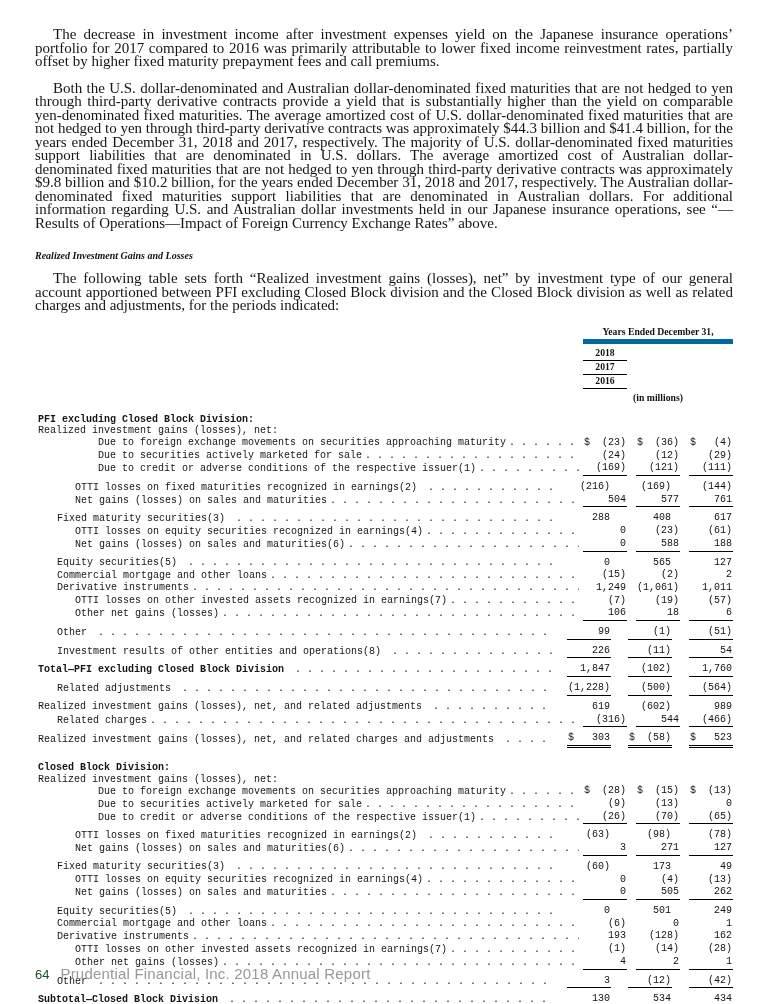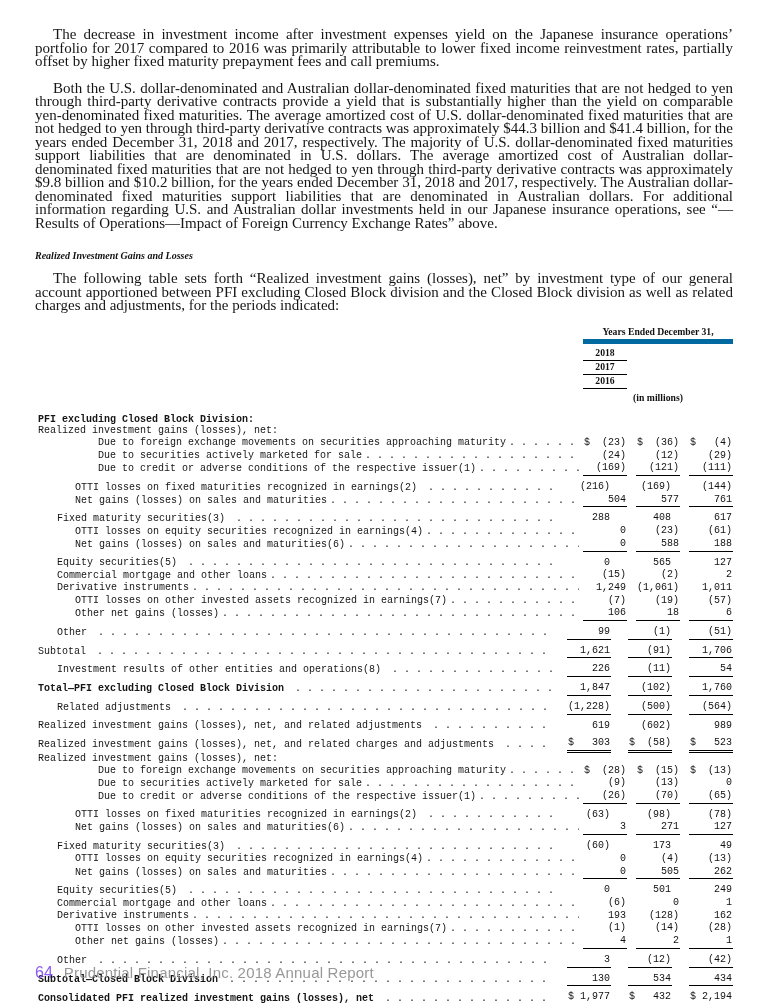--- a/index.html
+++ b/index.html
@@ -50,21 +50,21 @@
   .tval + .tval { margin-left:9px; }
   .tval.dollar { justify-content:space-between; }
   .tval.u-single { border-bottom:1px solid #000; }
   .tval.u-double { border-bottom:3px double #000; }
   
   .footer {
     position:absolute; left:35px; bottom:22px;
     display:flex; align-items:baseline; gap:11px;
     font-family:"Liberation Sans", sans-serif;
   }
-  .page-num { font-size:16px; color:#8b5cf6; }
+  .page-num { font-size:13px; color:#14532d; }
   .report-name { font-size:15px; color:#989898; letter-spacing:0.2px; }
 </style>
 </head>
 <body>
 
 <div class="content">
   <p class="body-para">The decrease in investment income after investment expenses yield on the Japanese insurance operations’ portfolio for 2017 compared to 2016 was primarily attributable to lower fixed income reinvestment rates, partially offset by higher fixed maturity prepayment fees and call premiums.</p>
   <p class="body-para">Both the U.S. dollar-denominated and Australian dollar-denominated fixed maturities that are not hedged to yen through third-party derivative contracts provide a yield that is substantially higher than the yield on comparable yen-denominated fixed maturities. The average amortized cost of U.S. dollar-denominated fixed maturities that are not hedged to yen through third-party derivative contracts was approximately $44.3 billion and $41.4 billion, for the years ended December 31, 2018 and 2017, respectively. The majority of U.S. dollar-denominated fixed maturities support liabilities that are denominated in U.S. dollars. The average amortized cost of Australian dollar-denominated fixed maturities that are not hedged to yen through third-party derivative contracts was approximately $9.8 billion and $10.2 billion, for the years ended December 31, 2018 and 2017, respectively. The Australian dollar-denominated fixed maturities support liabilities that are denominated in Australian dollars. For additional information regarding U.S. and Australian dollar investments held in our Japanese insurance operations, see “—Results of Operations—Impact of Foreign Currency Exchange Rates” above.</p>
 
   <h2 class="section-heading">Realized Investment Gains and Losses</h2>
@@ -267,33 +267,20 @@
             <span>99</span>
           </span>
           <span class="tval u-single">
             <span>(1)</span>
           </span>
           <span class="tval u-single">
             <span>(51)</span>
           </span>
         </div>
         <div class="trow gap">
-          <span class="tlabel ind0">Subtotal</span>
-          <span class="leader"></span>
-          <span class="tval u-single">
-            <span>1,621</span>
-          </span>
-          <span class="tval u-single">
-            <span>(91)</span>
-          </span>
-          <span class="tval u-single">
-            <span>1,706</span>
-          </span>
-        </div>
-        <div class="trow gap">
           <span class="tlabel ind1">Investment results of other entities and operations(8)</span>
           <span class="leader"></span>
           <span class="tval u-single">
             <span>226</span>
           </span>
           <span class="tval u-single">
             <span>(11)</span>
           </span>
           <span class="tval u-single">
             <span>54</span>
@@ -331,35 +318,51 @@
           <span class="tval">
             <span>619</span>
           </span>
           <span class="tval">
             <span>(602)</span>
           </span>
           <span class="tval">
             <span>989</span>
           </span>
         </div>
+        <div class="trow">
+          <span class="tlabel ind1">Related charges</span>
+          <span class="leader"></span>
+          <span class="tval u-single">
+            <span>(316)</span>
+          </span>
+          <span class="tval u-single">
+            <span>544</span>
+          </span>
+          <span class="tval u-single">
+            <span>(466)</span>
+          </span>
+        </div>
         <div class="trow gap">
           <span class="tlabel ind0">Realized investment gains (losses), net, and related charges and adjustments</span>
           <span class="leader"></span>
           <span class="tval dollar u-double">
             <span>$</span>
             <span>303</span>
           </span>
           <span class="tval dollar u-double">
             <span>$</span>
             <span>(58)</span>
           </span>
           <span class="tval dollar u-double">
             <span>$</span>
             <span>523</span>
           </span>
+        </div>
+        <div class="trow bold gap-section">
+          <span class="tlabel ind0">Closed Block Division:</span>
         </div>
         <div class="trow">
           <span class="tlabel ind0">Realized investment gains (losses), net:</span>
         </div>
         <div class="trow">
           <span class="tlabel ind3">Due to foreign exchange movements on securities approaching maturity</span>
           <span class="leader"></span>
           <span class="tval dollar">
             <span>$</span>
             <span>(28)</span>

